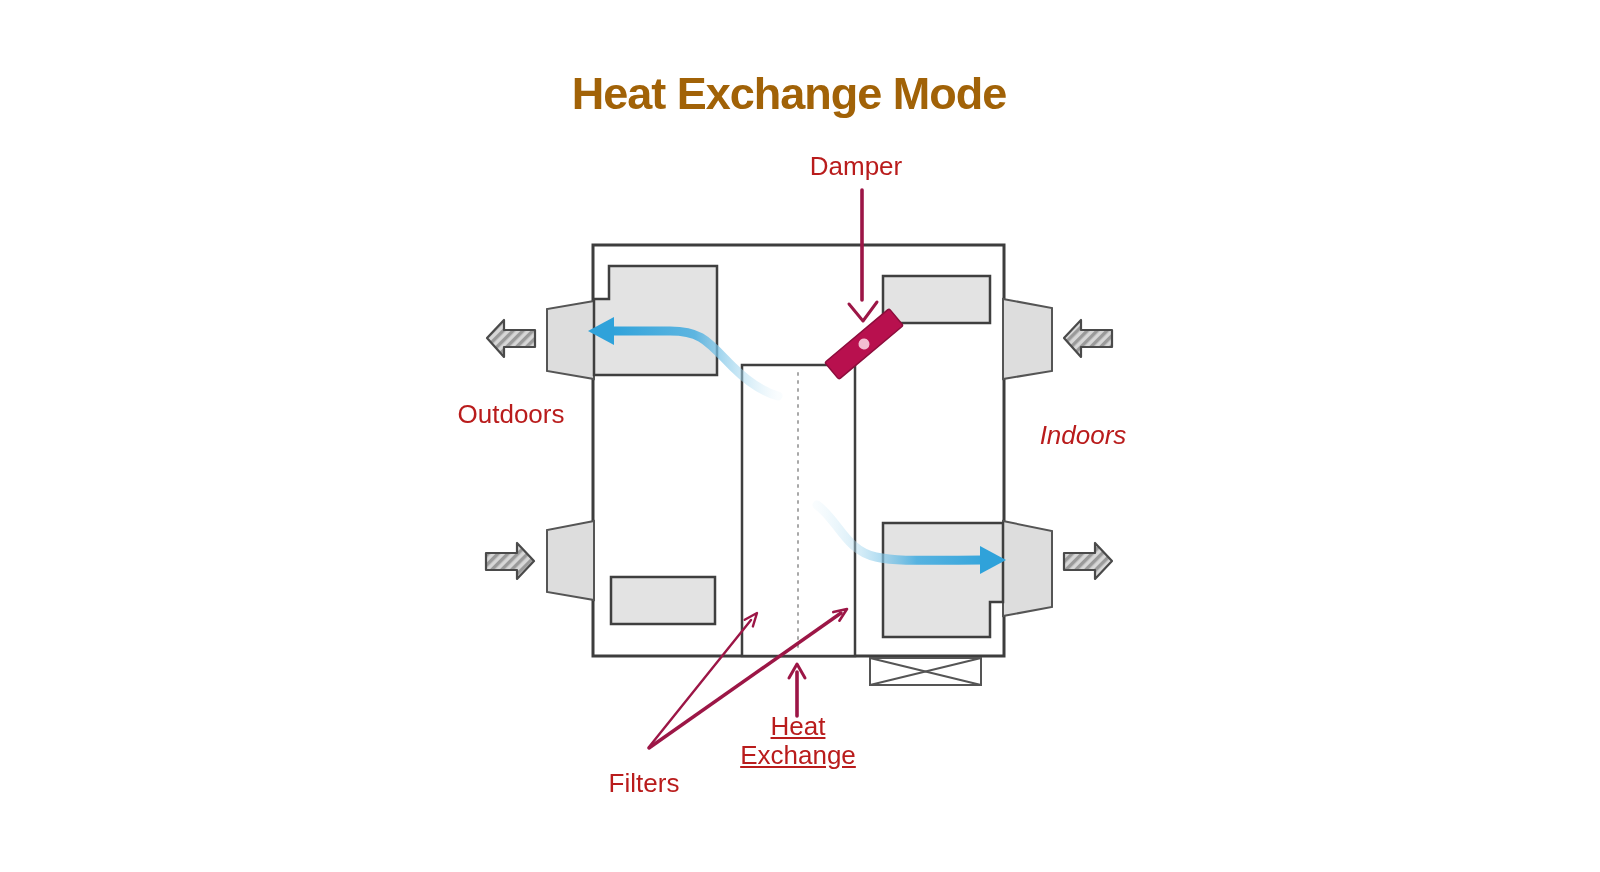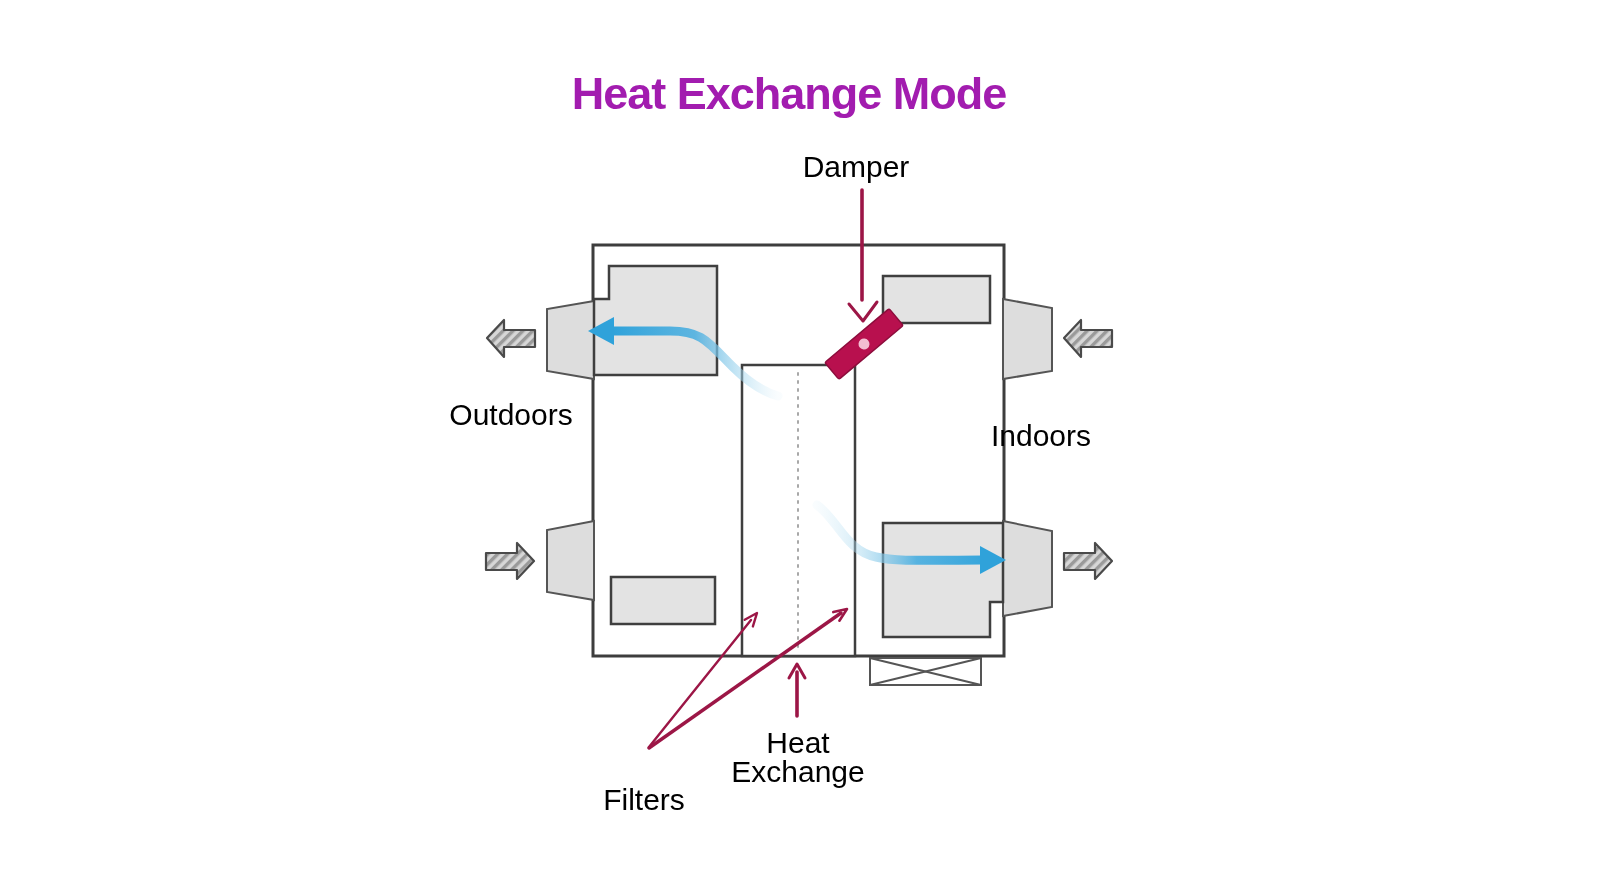--- a/index.html
+++ b/index.html
@@ -11,35 +11,35 @@
     font-family:"Liberation Sans", sans-serif;
   }
   .diagram-svg{position:absolute;left:0;top:0;}
   .title{
     position:absolute;
     left:0;top:68px;width:1578px;
     text-align:center;
     font-size:45px;
     font-weight:bold;
     letter-spacing:-1px;
-    color:#a21caf;
+    color:#a16207;
   }
   .label{
     position:absolute;
-    color:#000000;
-    font-size:30px;
+    color:#b91c1c;
+    font-size:26px;
     text-align:center;
     line-height:29px;
     white-space:nowrap;
   }
   .label-damper{left:786px;top:152px;width:140px;}
   .label-outdoors{left:431px;top:400px;width:160px;}
-  .label-indoors{left:961px;top:421px;width:160px;}
-  .label-filters{left:564px;top:785px;width:160px;}
-  .label-heat-exchanger{left:718px;top:728px;width:160px;white-space:normal;}
+  .label-indoors{left:1003px;top:421px;width:160px;font-style:italic;}
+  .label-filters{left:564px;top:769px;width:160px;}
+  .label-heat-exchanger{left:718px;top:712px;width:160px;white-space:normal;text-decoration:underline;}
 </style>
 </head>
 <body>
 
 <div class="canvas">
 
   <svg class="diagram-svg" width="1600" height="872" viewBox="0 0 1600 872">
     <defs>
       <pattern id="hatch" patternUnits="userSpaceOnUse" width="7" height="7" patternTransform="rotate(45)">
         <rect x="0" y="0" width="7" height="7" fill="#d7d7d7"></rect>

